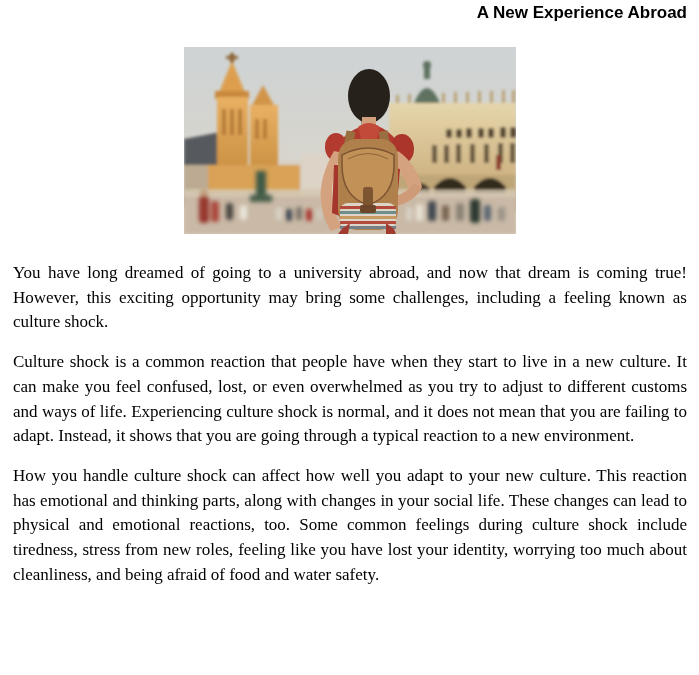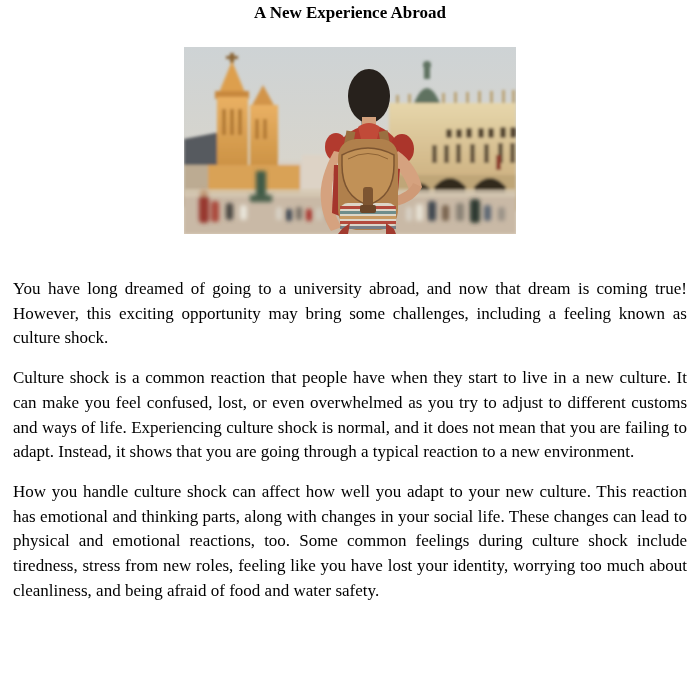--- a/index.html
+++ b/index.html
@@ -10,31 +10,31 @@
     padding: 0 12px 0 13px;
     font-family: "Liberation Serif", serif;
     font-size: 17px;
     color: #000;
   }
   .title {
     margin: 3px 0 16px 0;
     font-size: 17px;
     line-height: 20px;
     font-weight: bold;
-    text-align: center;
-    font-family: Liberation Serif, serif;
+    text-align: right;
+    font-family: Liberation Sans, sans-serif;
   }
   .photo-figure { margin: 24px 0 0 0; text-align: center; }
   .photo-figure svg { display: block; margin: 0 auto; }
   .para {
     text-align: justify;
     line-height: 24.7px;
     margin: 0 0 15px 0;
   }
-  .para.lead { margin-top: 43px; }
+  .para.lead { margin-top: 27px; }
 </style>
 </head>
 <body>
 
 <div class="page">
 
   <h1 class="title">A New Experience Abroad</h1>
 
   <figure class="photo-figure">
     <svg width="332" height="187" viewBox="0 0 332 187">

